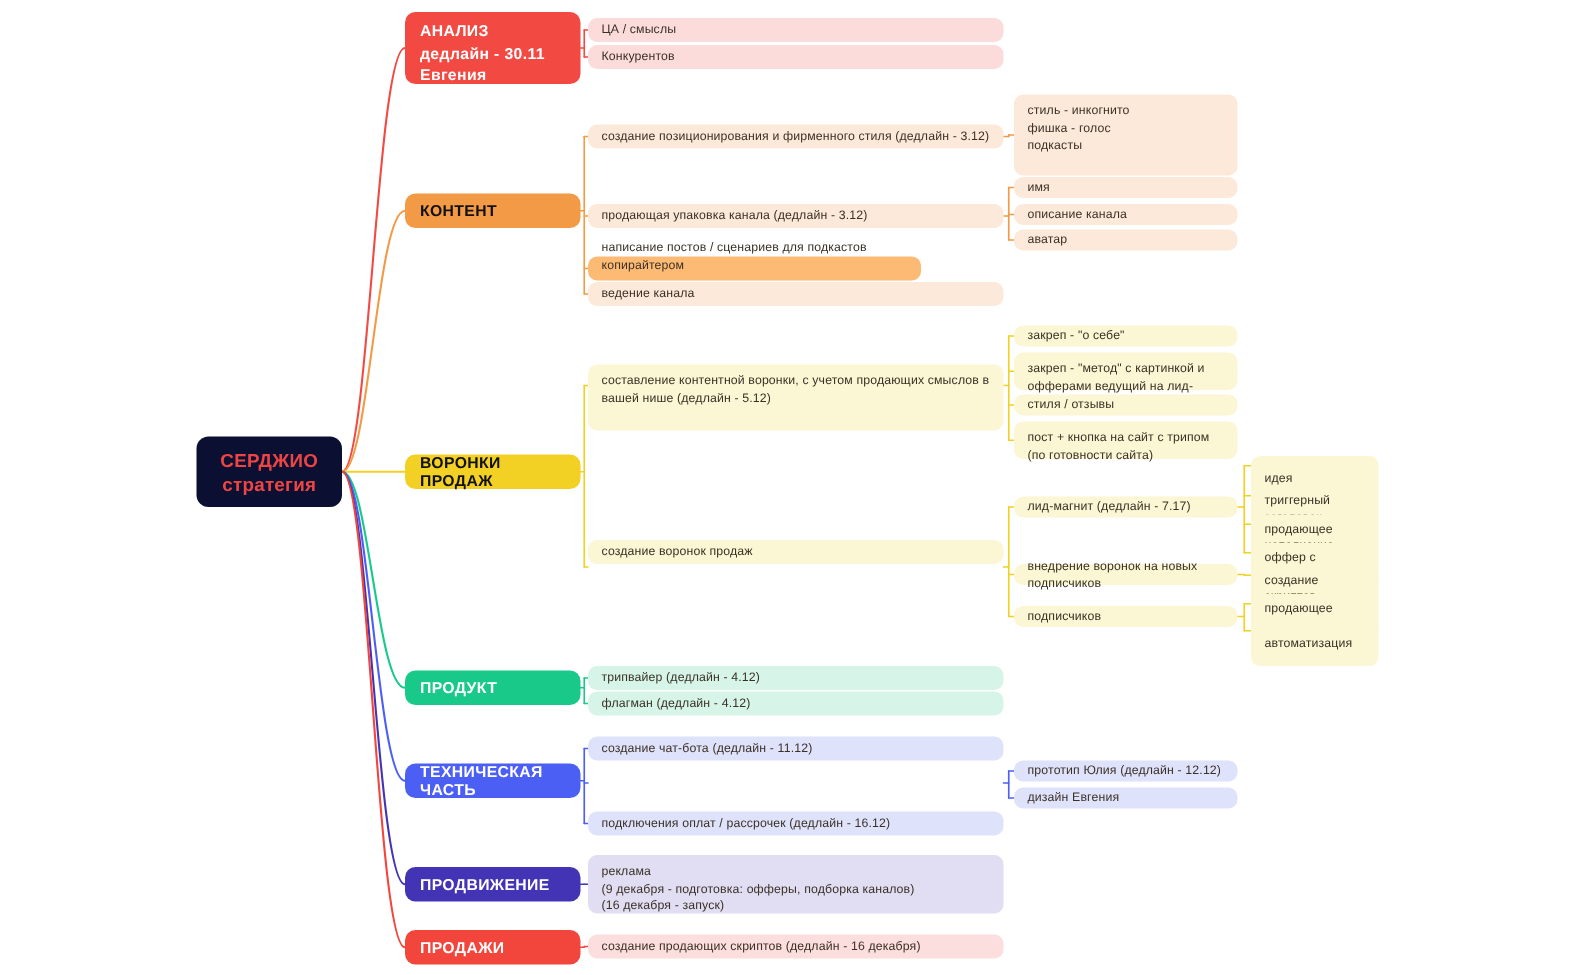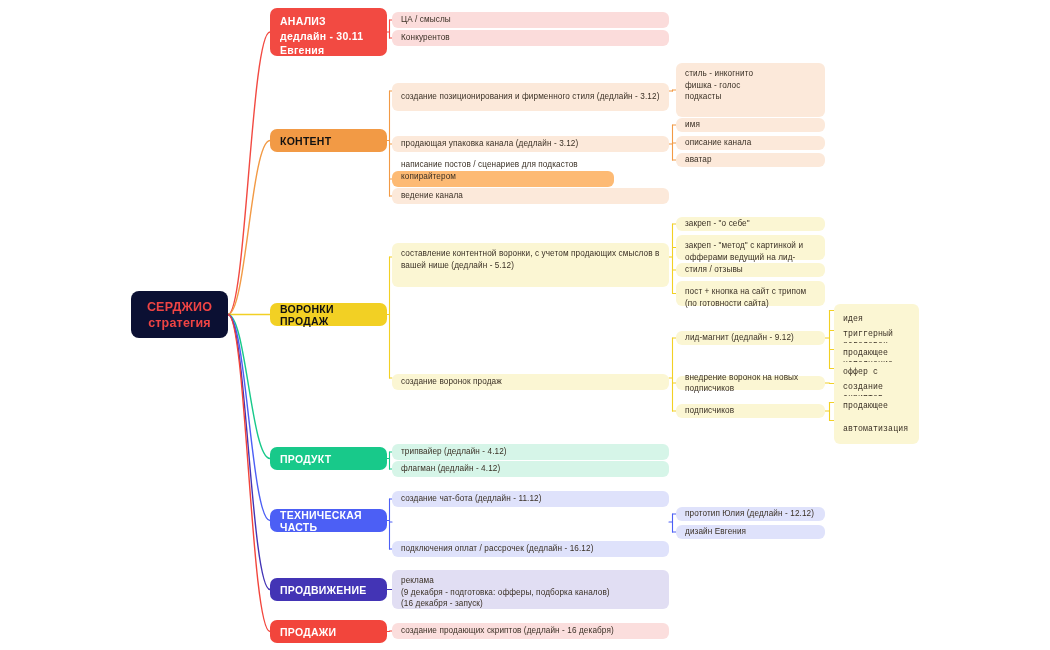--- a/index.html
+++ b/index.html
@@ -41,21 +41,21 @@
   
   .lvl3{
     left:676px;border-radius:6px;
     font-size:8.2px;color:#3a3025;line-height:11.5px;
     padding:5px 9px;letter-spacing:.1px;
   }
   
   .lvl4{
     left:834px;border-radius:6px;
     font-size:8.2px;color:#3a3025;line-height:11.5px;
-    padding:15px 9px;letter-spacing:.1px;font-family:Liberation Mono, monospace;
+    padding:15px 9px;letter-spacing:.1px;
   }
   .multiline{align-items:flex-start;}
 </style>
 </head>
 <body>
 
 <div id="canvas">
 
   <svg id="edges" viewBox="0 0 1050 650" preserveAspectRatio="none">
       <path d="M228,314.5 C246,314.5 251.1,32 270,32" fill="none" stroke="#f24a42" stroke-width="1.4" stroke-linecap="round"></path>
@@ -142,21 +142,21 @@
   <div class="node lvl2" style="top: 12px; height: 16px; width: 277px; background: rgb(251, 220, 219);">
     <span class="txt">ЦА / смыслы</span>
   </div>
   <div class="node lvl2" style="top: 30px; height: 16px; width: 277px; background: rgb(251, 220, 219);">
     <span class="txt">Конкурентов</span>
   </div>
 
   <div class="node lvl1" style="top: 129px; height: 23px; background: rgb(242, 154, 69);">
     <span class="txt">КОНТЕНТ</span>
   </div>
-  <div class="node lvl2" style="top: 83px; height: 28px; width: 277px; background: rgb(252, 233, 218);">
+  <div class="node lvl2" style="top: 83px; height: 16px; width: 277px; background: rgb(252, 233, 218);">
     <span class="txt">создание позиционирования и фирменного стиля (дедлайн - 3.12)</span>
   </div>
   <div class="node lvl3 multiline" style="top: 63px; height: 54px; width: 149px; background: rgb(252, 233, 218);">
     <span class="txt pre">стиль - инкогнито<br>фишка - голос<br>подкасты</span>
   </div>
 
   <div class="node lvl2" style="top: 136px; height: 16px; width: 277px; background: rgb(252, 233, 218);">
     <span class="txt">продающая упаковка канала (дедлайн - 3.12)</span>
   </div>
   <div class="node lvl3" style="top: 118px; height: 14px; width: 149px; background: rgb(252, 233, 218);">
@@ -189,25 +189,25 @@
   <div class="node lvl3 multiline" style="top: 235px; height: 25px; width: 149px; background: rgb(251, 246, 211);">
     <span class="txt">закреп - "метод" с картинкой и офферами ведущий на лид-магнит</span>
   </div>
   <div class="node lvl3" style="top: 263px; height: 14px; width: 149px; background: rgb(251, 246, 211);">
     <span class="txt">стиля / отзывы</span>
   </div>
   <div class="node lvl3 multiline" style="top: 281px; height: 25px; width: 149px; background: rgb(251, 246, 211);">
     <span class="txt">пост + кнопка на сайт с трипом (по готовности сайта)</span>
   </div>
 
-  <div class="node lvl2" style="top: 374px; height: 16px; width: 277px; background: rgb(251, 246, 211);">
+  <div class="node lvl2" style="top: 360px; height: 16px; width: 277px; background: rgb(251, 246, 211);">
     <span class="txt">создание воронок продаж</span>
   </div>
   <div class="node lvl3" style="top: 331px; height: 14px; width: 149px; background: rgb(251, 246, 211);">
-    <span class="txt">лид-магнит (дедлайн - 9.12)</span>
+    <span class="txt">лид-магнит (дедлайн - 7.17)</span>
   </div>
   <div class="node lvl4" style="top: 304px; height: 13px; width: 85px; background: rgb(251, 246, 211);">
     <span class="txt">идея</span>
   </div>
   <div class="node lvl4" style="top: 324px; height: 13px; width: 85px; background: rgb(251, 246, 211);">
     <span class="txt">триггерный заголовок</span>
   </div>
   <div class="node lvl4" style="top: 343px; height: 13px; width: 85px; background: rgb(251, 246, 211);">
     <span class="txt">продающее наполнение</span>
   </div>

